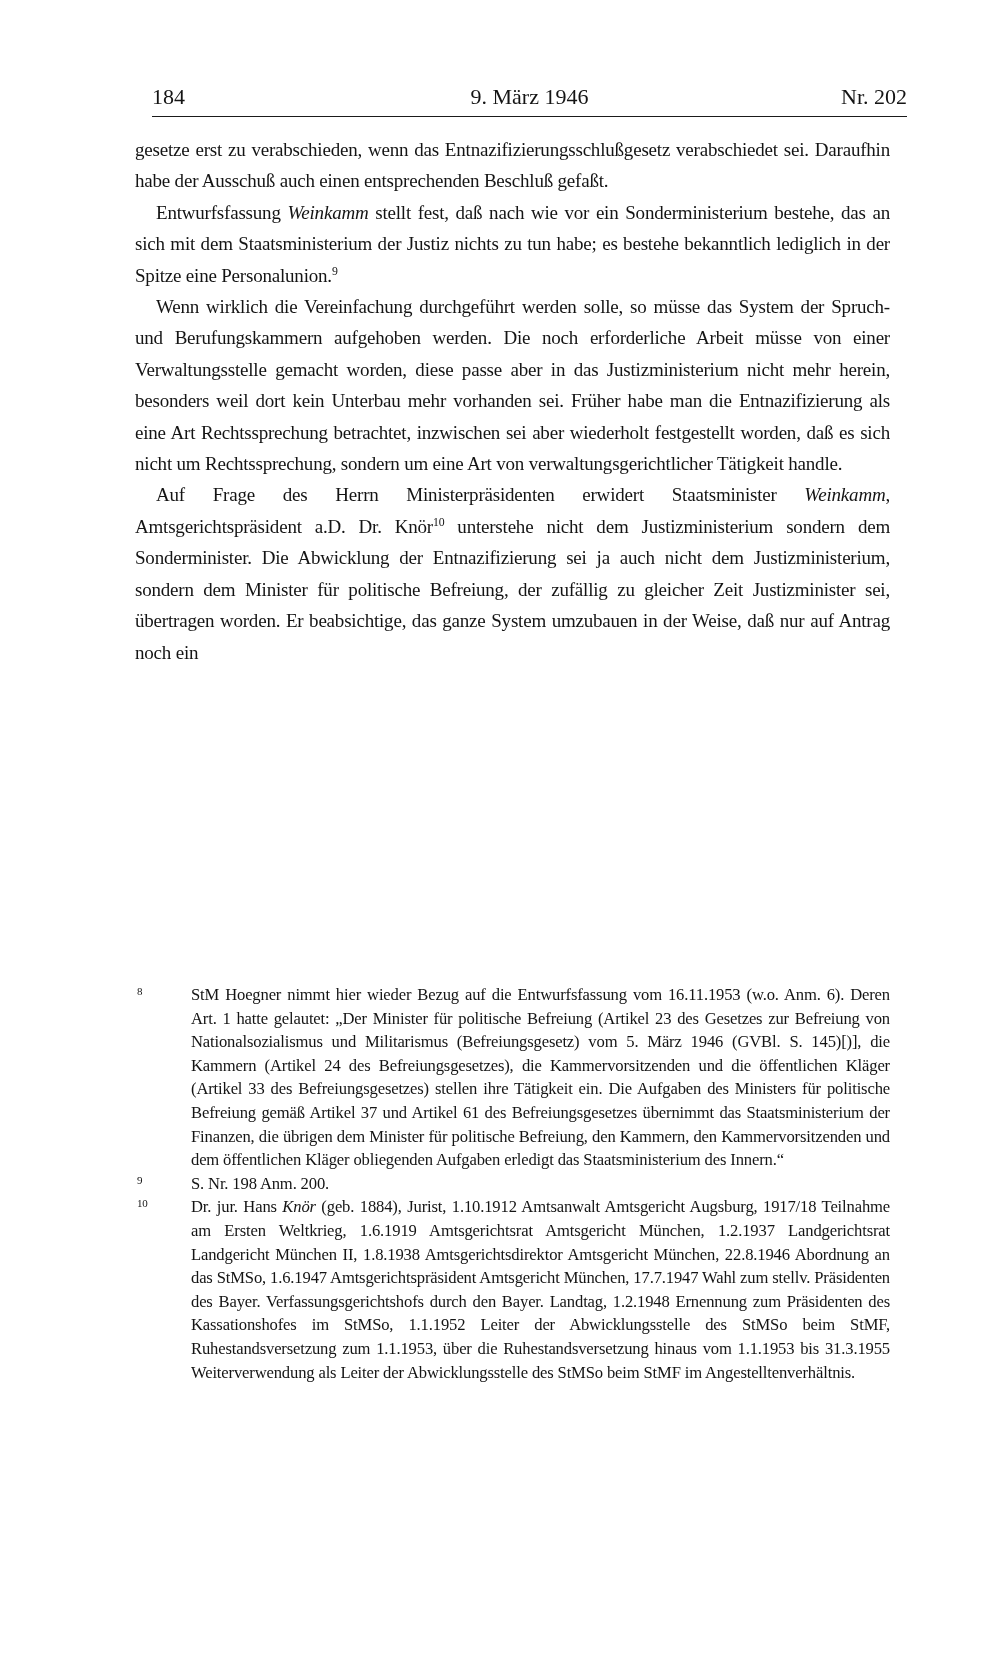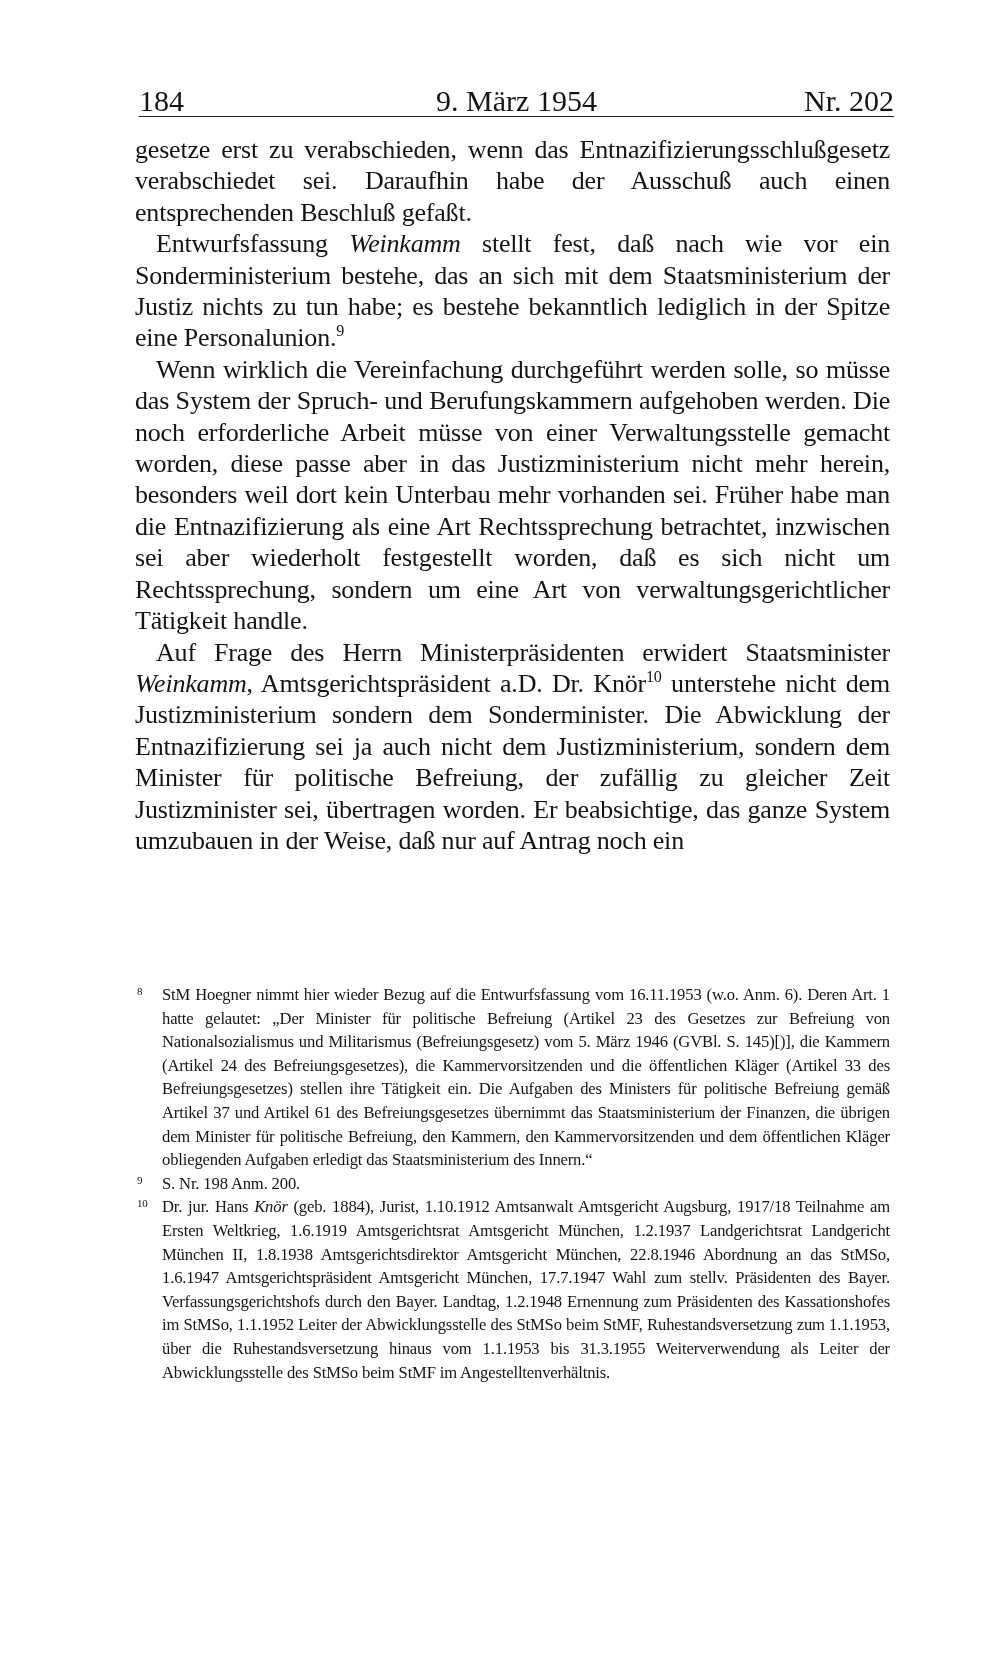--- a/index.html
+++ b/index.html
@@ -1,40 +1,40 @@
 <!DOCTYPE html>
 <html><head>
 <meta charset="utf-8">
 <style>
   html, body { margin: 0; padding: 0; background: #ffffff; }
   body { width: 1000px; height: 1666px; position: relative; overflow: hidden; color: #141414; }
   .page { position: absolute; left: 135px; top: 0; width: 755px; font-family: "Liberation Serif", "DejaVu Serif", serif; }
-  .running-head { position: absolute; top: 80px; left: 4px; width: 755px; height: 36px; border-bottom: 1.5px solid #1a1a1a; font-size: 30px; }
+  .running-head { position: absolute; top: 80px; left: 17px; width: 755px; height: 36px; border-bottom: 1.5px solid #1a1a1a; font-size: 22px; }
   .running-head span { position: absolute; top: 4px; }
   .rh-page { left: 0; }
   .rh-date { left: 0; width: 755px; text-align: center; }
   .rh-nr { right: 0; text-align: right; }
-  .body-text { position: absolute; top: 134px; left: 0; width: 755px; font-size: 26px; line-height: 31.4px; text-align: justify; hyphens: manual; letter-spacing: -0.2px; }
+  .body-text { position: absolute; top: 134px; left: 0; width: 755px; font-size: 19px; line-height: 31.4px; text-align: justify; hyphens: manual; letter-spacing: -0.2px; }
   .body-text p { margin: 0; text-indent: 21px; }
   .body-text p.noindent { text-indent: 0; }
   sup { font-size: 0.62em; line-height: 0; vertical-align: 0.6em; }
   em { font-style: italic; }
   .footnotes { position: absolute; top: 983px; left: 0; width: 755px; font-size: 16.6px; line-height: 23.6px; letter-spacing: -0.15px; }
   .fn { position: relative; padding-left: 27px; text-align: justify; margin: 0; }
   .fn-num { position: absolute; left: 2px; top: -3px; font-size: 11px; }
-  .fn-text { display: block; }
+  .fn-text { display: block; margin-left: 29px; }
 </style>
 </head>
 <body>
 
 <div class="page">
 
   <div class="running-head">
     <span class="rh-page">184</span>
-    <span class="rh-date">9. März 1954</span>
+    <span class="rh-date">9. März 1946</span>
     <span class="rh-nr">Nr. 202</span>
   </div>
 
   <div class="body-text">
     <p class="noindent">gesetze erst zu verabschieden, wenn das Entnazifizierungsschlußgesetz verab­schiedet sei. Daraufhin habe der Ausschuß auch einen entsprechenden Beschluß gefaßt.</p>
 
 
     <p><span>Entwurfsfassung </span><em>Weinkamm</em><span> stellt fest, daß nach wie vor ein Sonderministerium bestehe, das an sich mit dem Staatsministerium der Justiz nichts zu tun habe; es bestehe bekanntlich lediglich in der Spitze eine Personalunion.</span><sup>9</sup></p>
 
     <p>Wenn wirklich die Vereinfachung durchgeführt werden solle, so müsse das System der Spruch- und Berufungskammern aufgehoben werden. Die noch erforderliche Arbeit müsse von einer Verwaltungsstelle gemacht worden, diese passe aber in das Justizministerium nicht mehr herein, besonders weil dort kein Unterbau mehr vorhanden sei. Früher habe man die Entnazifizierung als eine Art Rechtssprechung betrachtet, inzwischen sei aber wiederholt festge­stellt worden, daß es sich nicht um Rechtssprechung, sondern um eine Art von verwaltungsgerichtlicher Tätigkeit handle.</p>

